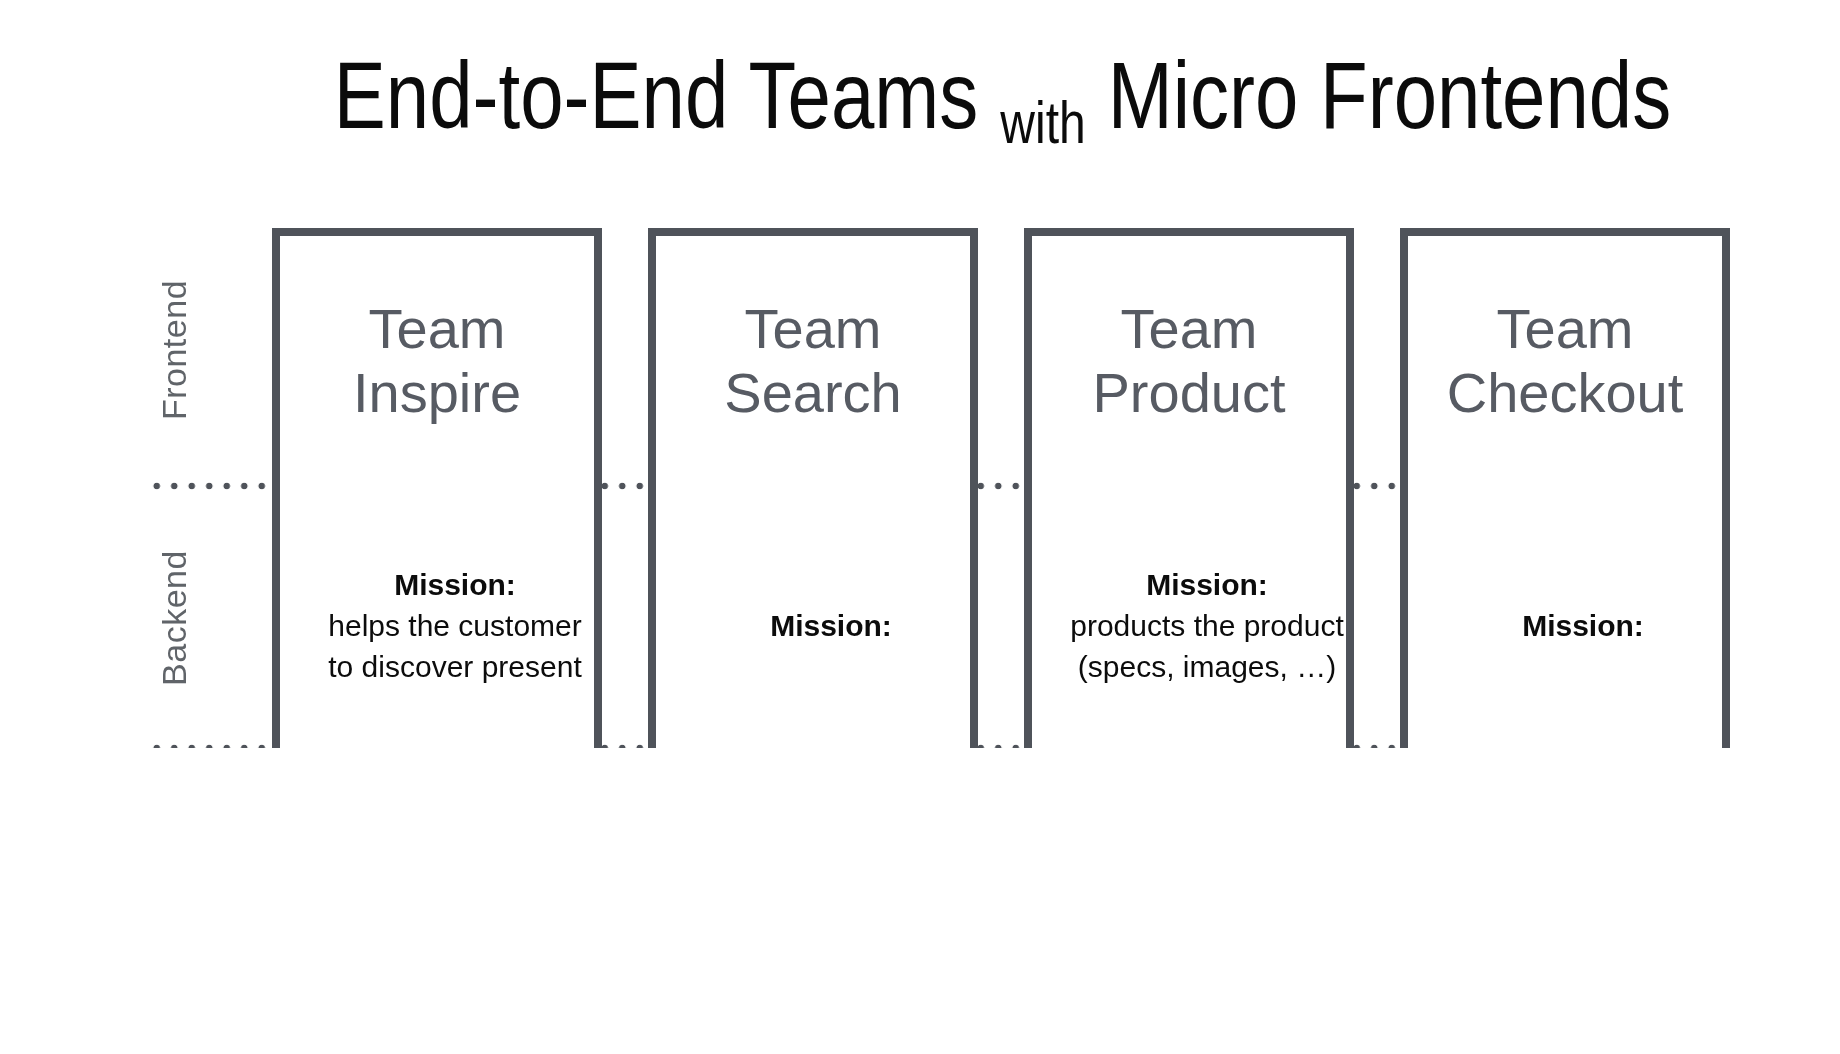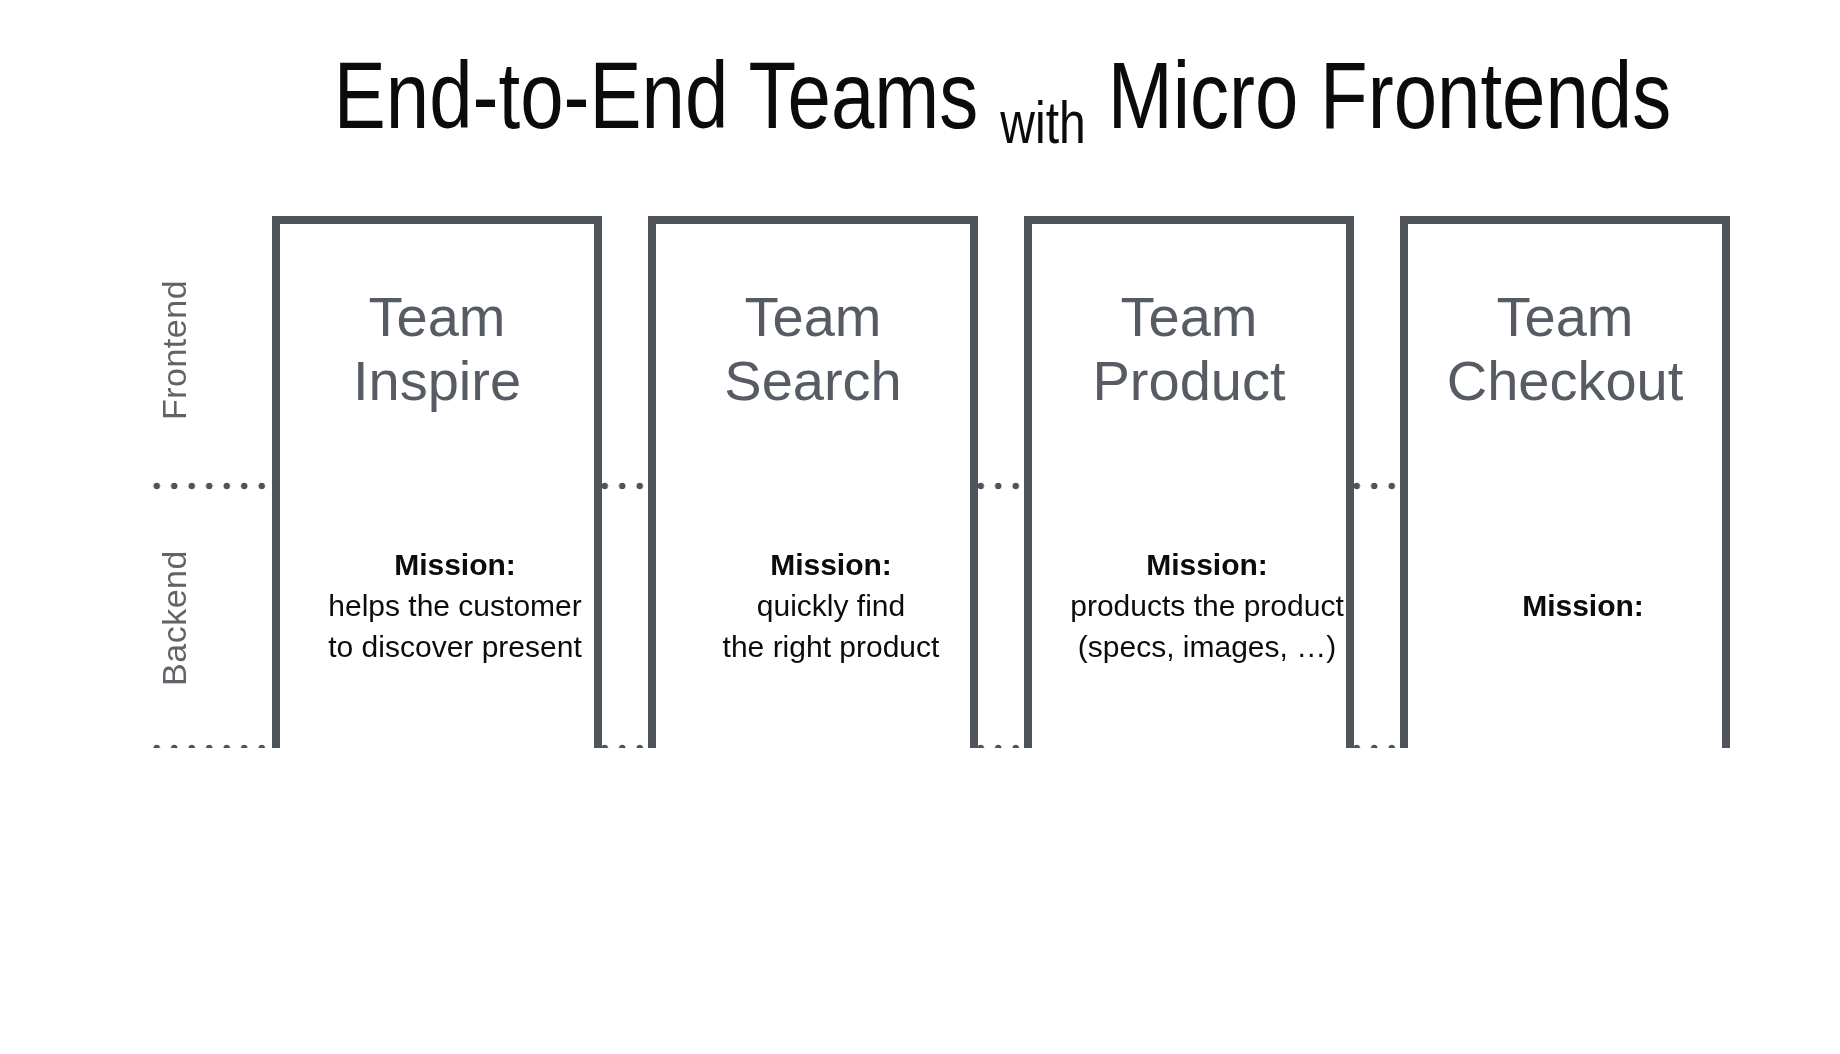--- a/index.html
+++ b/index.html
@@ -71,28 +71,29 @@
   .dots.left  { left: 148px; width: 119px; }
   .dots.gap1  { left: 596px;  width: 50px; }
   .dots.gap2  { left: 972px;  width: 50px; }
   .dots.gap3  { left: 1348px; width: 50px; }
   .dots.line1 { top: 482px; }
   .dots.line2 { top: 744px; }
 
   
   .team-box {
     position: absolute;
-    top: 216px;
+    top: 228px;
     width: 330px;
     height: 756px;
     box-sizing: border-box;
     border: 8px solid #4f535a;
     background: #ffffff;
     display: flex;
     flex-direction: column;
+    gap: 8px;
   }
   .team-box.b1 { left: 272px; }
   .team-box.b2 { left: 648px; }
   .team-box.b3 { left: 1024px; }
   .team-box.b4 { left: 1400px; }
 
   .band {
     display: flex;
     align-items: center;
     justify-content: center;
@@ -157,22 +158,20 @@
   </section>
 
   <section class="team-box b2">
     <div class="band frontend">
       <h2 class="team-name">Team
 Search</h2>
     </div>
     <div class="band backend">
       <p class="mission">
         <strong class="mission-label">Mission:</strong>
-        <span class="mission-body">quickly find
-the right product</span>
       </p>
     </div>
     <div class="band database"></div>
   </section>
 
   <section class="team-box b3">
     <div class="band frontend">
       <h2 class="team-name">Team
 Product</h2>
     </div>

